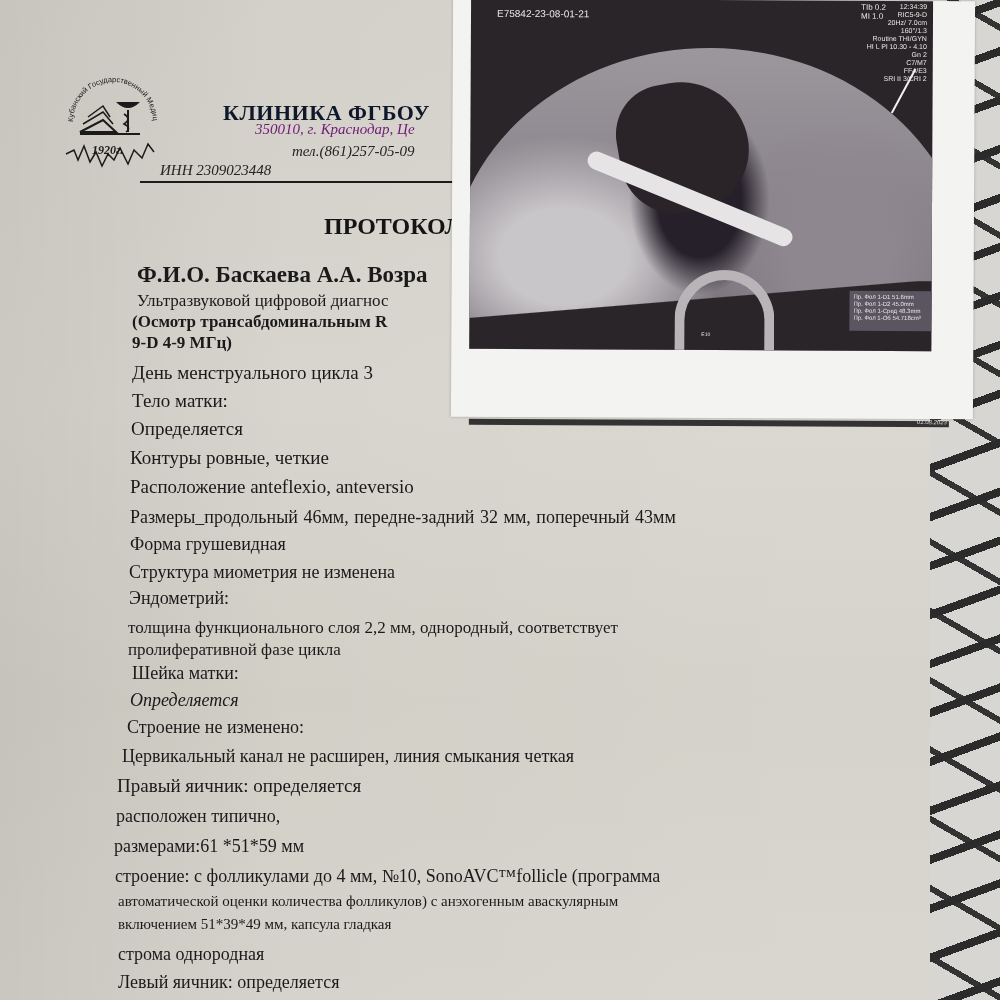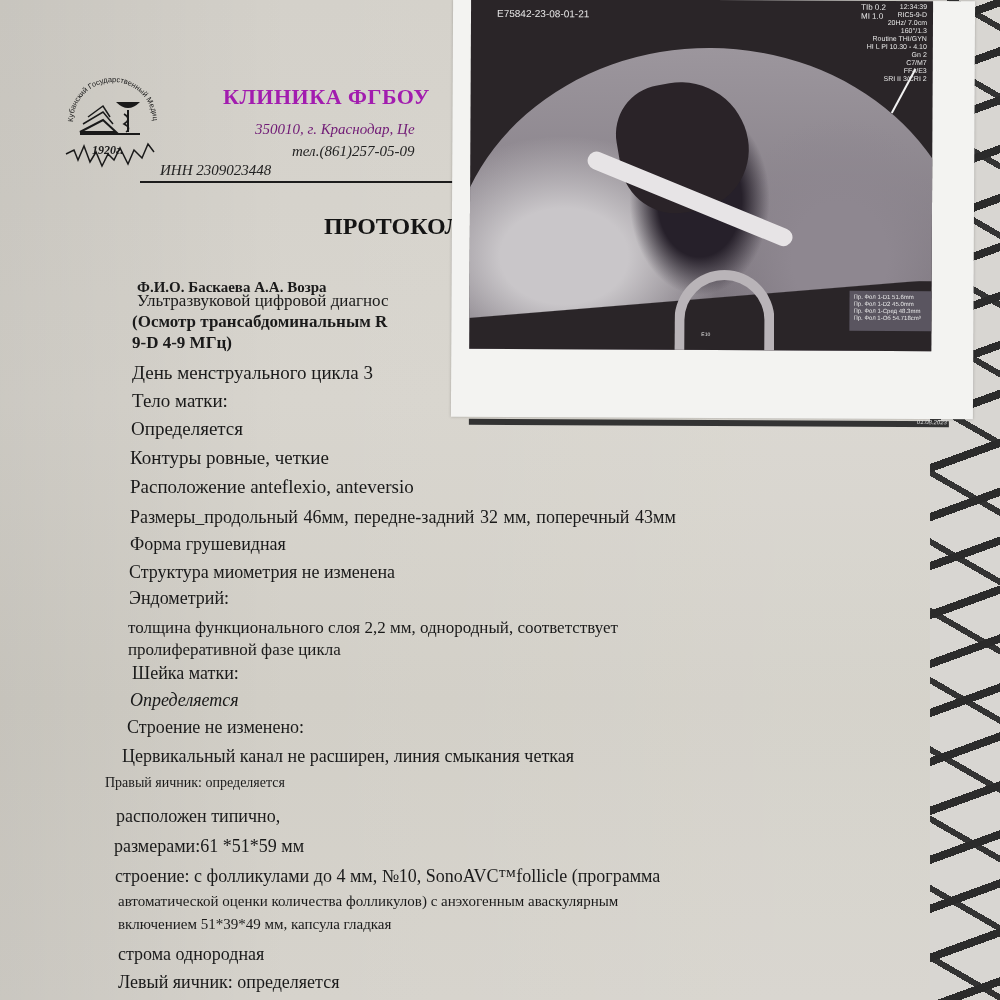--- a/index.html
+++ b/index.html
@@ -24,22 +24,22 @@
   #paper-shade {
     position:absolute; left:0; top:0; width:972px; height:1000px;
     background:linear-gradient(90deg, rgba(0,0,0,0.06) 0%, rgba(0,0,0,0) 30%, rgba(255,255,255,0.08) 80%);
     pointer-events:none;
   }
   
   #logo {
     position:absolute; left:58px; top:62px; width:110px; height:115px;
   }
   #clinic-name {
-    position:absolute; left:223px; top:84px;
-    font-weight:bold; font-size:22px; letter-spacing:0.5px; color:#a21caf; white-space:nowrap;
+    position:absolute; left:223px; top:100px;
+    font-weight:bold; font-size:22px; letter-spacing:0.5px; color:#0f172a; white-space:nowrap;
   }
   #clinic-address {
     position:absolute; left:255px; top:121px; font-style:italic; font-size:15px; color:#701a75; white-space:nowrap;
   }
   #clinic-phone {
     position:absolute; left:292px; top:143px; font-style:italic; font-size:15px; color:#222; white-space:nowrap;
   }
   #clinic-inn {
     position:absolute; left:160px; top:162px; font-style:italic; font-size:15px; color:#222; white-space:nowrap;
   }
@@ -142,41 +142,41 @@
 </div>
 
 <div id="clinic-name">КЛИНИКА ФГБОУ</div>
 <div id="clinic-address">350010,  г. Краснодар, Це</div>
 <div id="clinic-phone">тел.(861)257-05-09</div>
 <div id="clinic-inn">ИНН 2309023448</div>
 <div id="header-rule"></div>
 
 <div id="protocol-title">ПРОТОКОЛ</div>
 
-<div class="line bold" style="left:137px; top:279px; font-size:15px;">Ф.И.О. Баскаева А.А. Возра</div>
+<div class="line bold" style="left:137px; top:262px; font-size:23px;">Ф.И.О. Баскаева А.А. Возра</div>
 <div class="line" style="left:137px; top:291px; font-size:17px;">Ультразвуковой цифровой диагнос</div>
 <div class="line bold" style="left:132px; top:312px; font-size:17px;">(Осмотр трансабдоминальным R</div>
 <div class="line bold" style="left:132px; top:333px; font-size:17px;">9-D 4-9 МГц)</div>
 
 <div class="line" style="left:132px; top:362px;">День менструального цикла  3</div>
 <div class="line" style="left:132px; top:390px;text-align:center;">Тело матки:</div>
 <div class="line" style="left:131px; top:418px;">Определяется</div>
 <div class="line" style="left:130px; top:447px;">Контуры ровные, четкие</div>
 <div class="line" style="left:130px; top:476px;">Расположение anteflexio, anteversio</div>
 <div class="line" style="left:130px; top:507px; font-size:18px; word-spacing:1px;">Размеры_продольный   46мм, передне-задний     32 мм, поперечный   43мм</div>
 <div class="line" style="left:130px; top:534px; font-size:18px;">Форма грушевидная</div>
 <div class="line" style="left:129px; top:562px; font-size:18px;">Структура миометрия не изменена</div>
 <div class="line" style="left:129px; top:588px; font-size:18px;">Эндометрий:</div>
 <div class="line" style="left:128px; top:618px; font-size:17px;">толщина функционального слоя 2,2 мм, однородный, соответствует</div>
 <div class="line" style="left:128px; top:640px; font-size:17px;">пролиферативной фазе цикла</div>
 <div class="line" style="left:132px; top:663px; font-size:18px;">Шейка матки:</div>
 <div class="line" style="left:130px; top:690px; font-size:18px; font-style:italic;">Определяется</div>
 <div class="line" style="left:127px; top:717px; font-size:18px; ">Строение не изменено:</div>
 <div class="line" style="left:122px; top:746px; font-size:18px;">Цервикальный канал  не расширен, линия смыкания четкая</div>
-<div class="line" style="left:105px; top:775px; font-size:14px;">Правый яичник: определяется</div>
+<div class="line" style="left:117px; top:775px; font-size:19px;">Правый яичник: определяется</div>
 <div class="line" style="left:116px; top:806px; font-size:18px;">расположен типично,</div>
 <div class="line" style="left:114px; top:836px; font-size:18px;">размерами:61 *51*59 мм</div>
 <div class="line" style="left:115px; top:866px; font-size:18px;">строение: с  фолликулами до 4 мм, №10, SonoAVC™follicle (программа</div>
 <div class="line" style="left:118px; top:893px; font-size:15px;">автоматической оценки количества фолликулов) с анэхогенным аваскулярным</div>
 <div class="line" style="left:118px; top:916px; font-size:15px;">включением 51*39*49 мм, капсула гладкая</div>
 <div class="line" style="left:118px; top:944px; font-size:18px;">строма однородная</div>
 <div class="line" style="left:118px; top:972px; font-size:18px;">Левый яичник: определяется</div>
 
 <div id="us-print">
   <div id="us-image">

